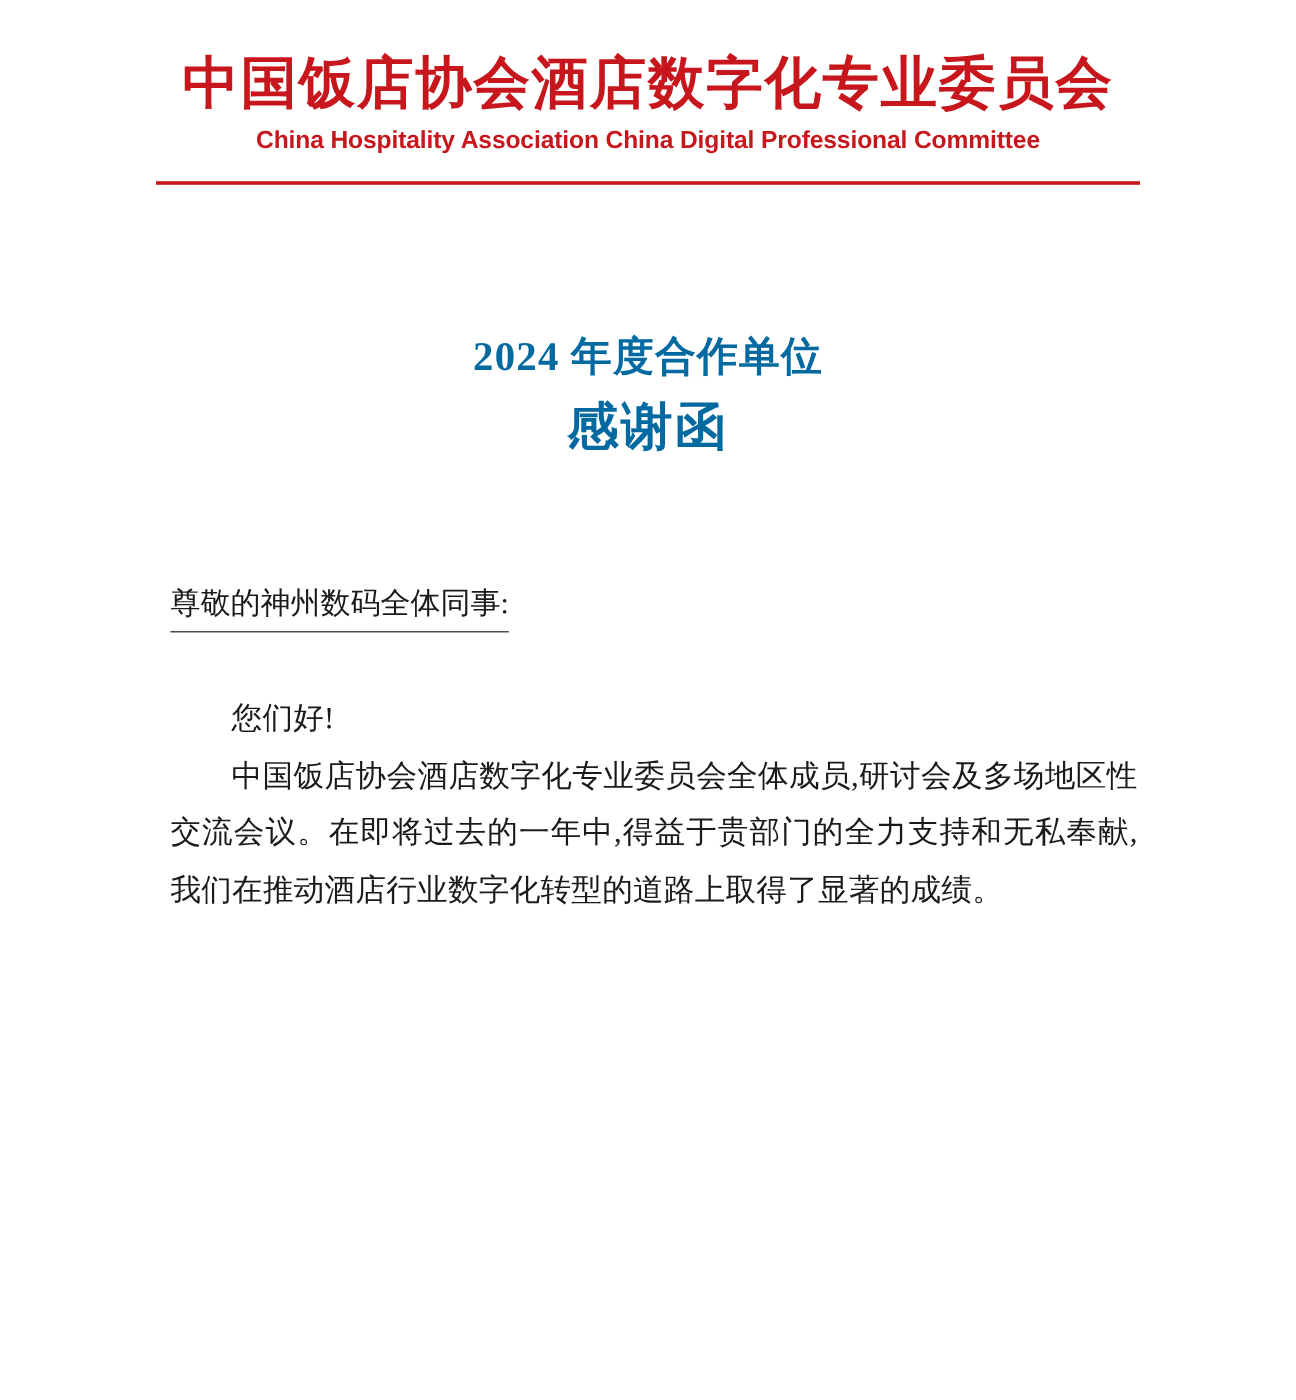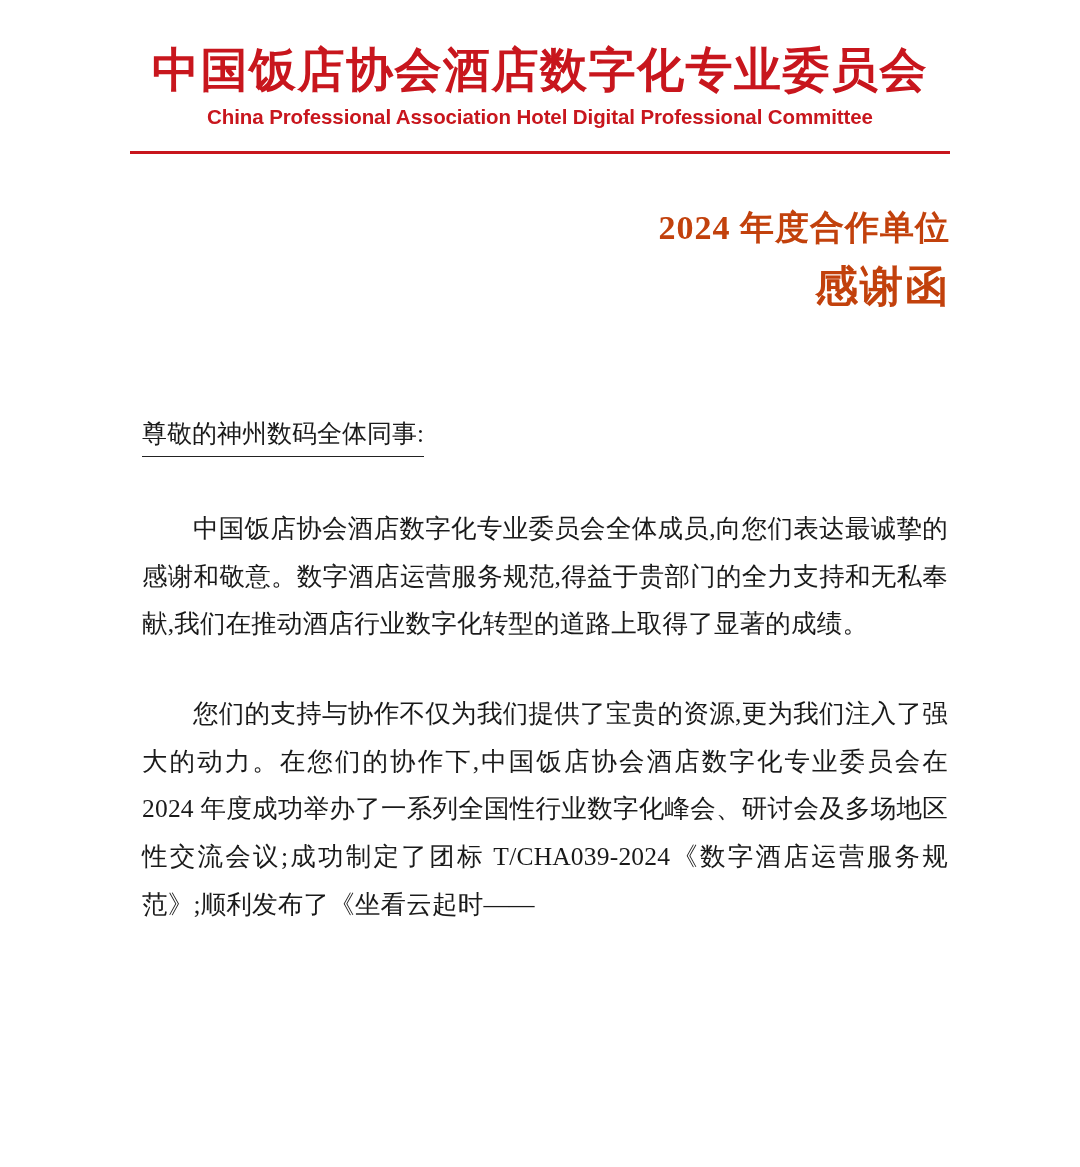--- a/index.html
+++ b/index.html
@@ -47,24 +47,24 @@
   }
   .rule {
     margin-top: 22px;
     height: 3px;
     background: #c8161d;
     width: 100%;
   }
 
   
   .title-block {
-    margin-top: 48px;
-    text-align: right;
+    margin-top: 118px;
+    text-align: center;
     font-weight: 700;
-    color: #c2410c;
+    color: #0369a1;
   }
   .title-line1 {
     font-size: 34px;
     letter-spacing: 1px;
     line-height: 1.5;
   }
   .title-line2 {
     font-size: 43px;
     letter-spacing: 2px;
     line-height: 1.6;
@@ -101,29 +101,29 @@
     margin-top: 42px;
   }
 </style>
 </head>
 <body>
 
 <div class="page">
 
   <div class="letterhead">
     <div class="org-cn">中国饭店协会酒店数字化专业委员会</div>
-    <div class="org-en">China Professional Association Hotel Digital Professional Committee</div>
+    <div class="org-en">China Hospitality Association China Digital Professional Committee</div>
     <div class="rule"></div>
   </div>
 
   <div class="title-block">
     <div class="title-line1">2024 年度合作单位</div>
     <div class="title-line2">感谢函</div>
   </div>
 
   <div class="salutation">尊敬的神州数码全体同事:</div>
 
   <div class="body-text">
-    <p class="para">中国饭店协会酒店数字化专业委员会全体成员,向您们表达最诚挚的感谢和敬意。数字酒店运营服务规范,得益于贵部门的全力支持和无私奉献,我们在推动酒店行业数字化转型的道路上取得了显著的成绩。</p>
-    <p class="para gap">您们的支持与协作不仅为我们提供了宝贵的资源,更为我们注入了强大的动力。在您们的协作下,中国饭店协会酒店数字化专业委员会在 2024 年度成功举办了一系列全国性行业数字化峰会、研讨会及多场地区性交流会议;成功制定了团标 T/CHA039-2024《数字酒店运营服务规范》;顺利发布了《坐看云起时——</p>
+    <p class="para">您们好!</p>
+    <p class="para">中国饭店协会酒店数字化专业委员会全体成员,研讨会及多场地区性交流会议。在即将过去的一年中,得益于贵部门的全力支持和无私奉献,我们在推动酒店行业数字化转型的道路上取得了显著的成绩。</p>
   </div>
 
 </div>
 
 </body></html>

